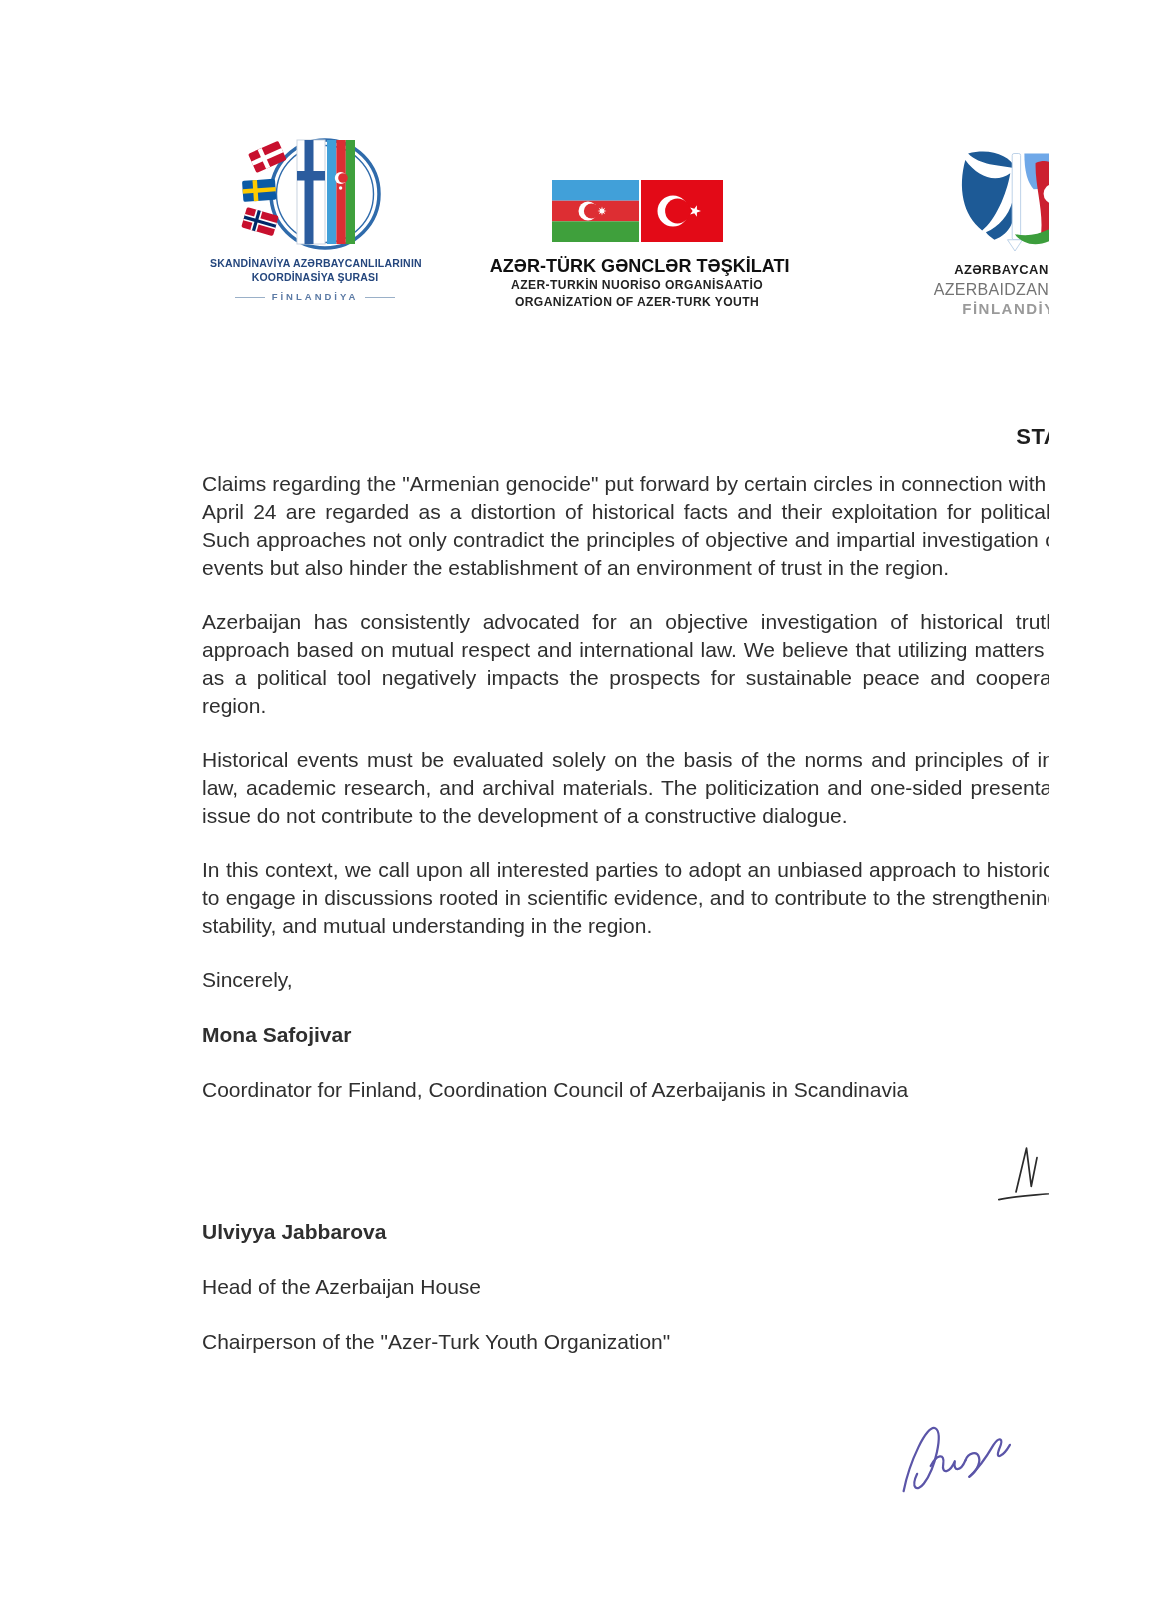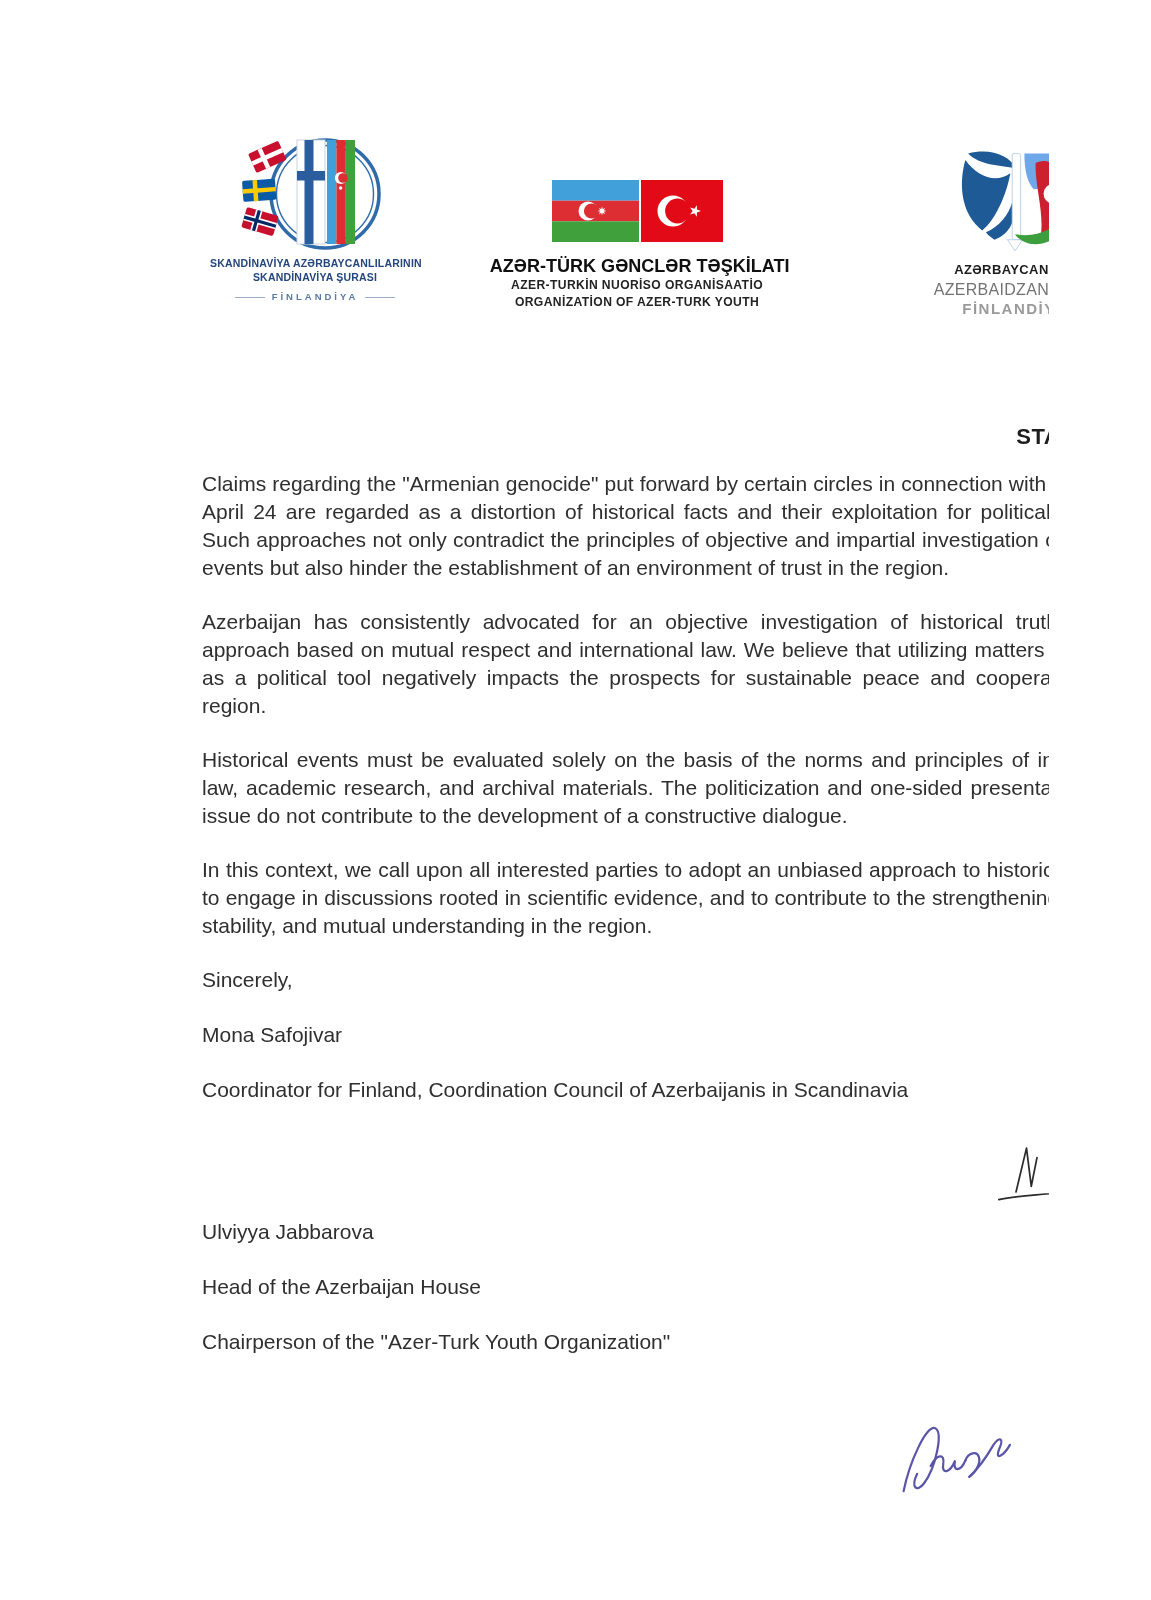--- a/index.html
+++ b/index.html
@@ -27,21 +27,21 @@
 
   .l3-line1 { color:#1c1c1c; font-weight:700; font-size:13px; line-height:20px; letter-spacing:.4px; white-space:nowrap; margin-top:9px; }
   .l3-line2 { color:#737373; font-weight:400; font-size:16px; line-height:19px; letter-spacing:.3px; white-space:nowrap; }
   .l3-line3 { color:#9a9a9a; font-weight:700; font-size:15px; line-height:19px; letter-spacing:1.5px; white-space:nowrap; }
 
   
   .letter { position:absolute; left:100px; top:424px; width:950px; color:#2f2f2f; }
   .title { text-align:right; font-size:22px; font-weight:bold; color:#1e1e1e; letter-spacing:.5px; margin-bottom:20px; }
   p.body { font-size:21px; line-height:28px; text-align:justify; margin-bottom:26px; }
   p.plain { font-size:21px; line-height:28px; margin-bottom:27px; }
-  p.bold { font-weight:normal; }
+  p.bold { font-weight:bold; }
   .sig1-wrap { text-align:right; padding-right:52px; margin-top:28px; height:80px; }
   .sig1-wrap svg { display:inline-block; }
   .name2 { margin-top:6px; margin-bottom:0; }
   .role1 { margin-top:17px; margin-bottom:0; }
   .role2 { margin-top:15px; margin-bottom:0; }
   .sig2-wrap { margin-top:50px; padding-left:690px; height:100px; }
 </style>
 </head>
 <body>
 
@@ -77,21 +77,21 @@
         </g>
         <g transform="translate(17,73) rotate(16)">
           <rect width="33" height="21" rx="2" fill="#c8102e"></rect>
           <rect x="9.5" width="6.5" height="21" fill="#ffffff"></rect>
           <rect y="7.2" width="33" height="6.5" fill="#ffffff"></rect>
           <rect x="11.2" width="3.2" height="21" fill="#002868"></rect>
           <rect y="8.9" width="33" height="3.2" fill="#002868"></rect>
         </g>
       </svg>
       <div class="l1-text">SKANDİNAVİYA AZƏRBAYCANLILARININ</div>
-      <div class="l1-text">SKANDİNAVİYA ŞURASI</div>
+      <div class="l1-text">KOORDİNASİYA ŞURASI</div>
       <div class="l1-country"><span class="dash"></span><span>FİNLANDİYA</span><span class="dash"></span></div>
     </div>
 
     <div class="logo-col col2">
       <svg width="171" height="62" viewBox="0 0 171 62">
 
         <rect x="0" y="0" width="87" height="20.7" fill="#41a0d9"></rect>
         <rect x="0" y="20.7" width="87" height="20.6" fill="#dd2e33"></rect>
         <rect x="0" y="41.3" width="87" height="20.7" fill="#3fa03c"></rect>
         <circle cx="36" cy="31" r="9.5" fill="#ffffff"></circle>

